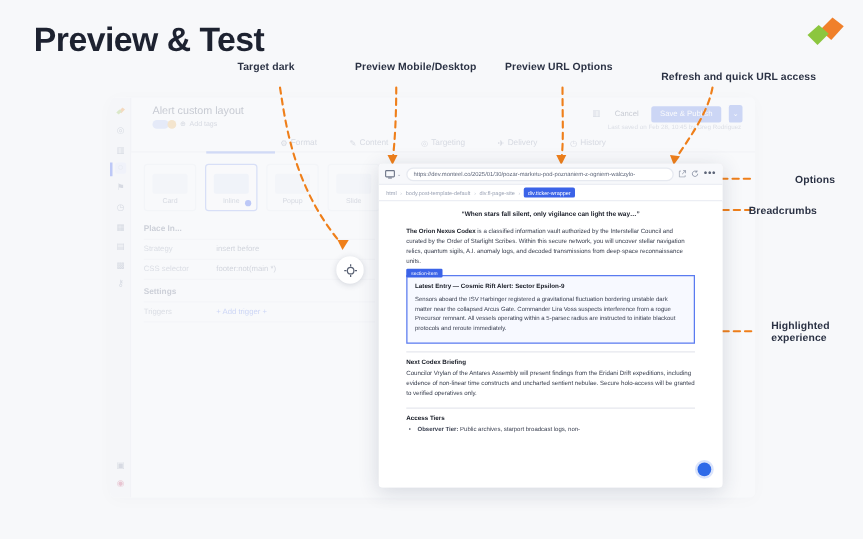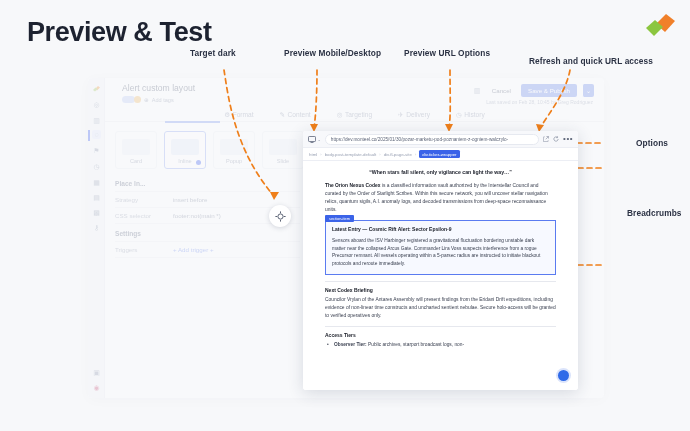--- a/index.html
+++ b/index.html
@@ -392,15 +392,16 @@
       <polygon points="551,168 559,164 559,172"></polygon>
       <polygon points="536,265 544,261 544,269"></polygon>
     </g>
   </svg>
 
   <div class="callout" style="left:190px; top:48px;">Target dark</div>
   <div class="callout" style="left:272px; top:48px;padding-left:12px;">Preview Mobile/Desktop</div>
   <div class="callout" style="left:404px; top:48px;">Preview URL Options</div>
   <div class="callout" style="left:529px; top:56px;">Refresh and quick URL access</div>
   <div class="callout" style="left:596px; top:138px;margin-left:40px;">Options</div>
-  <div class="callout" style="left:627px; top:163px;margin-top:45px;">Breadcrumbs</div>
+  <div class="callout" style="left:599px; top:163px;">Breadcrumbs</div>
+  <div class="callout wrap" style="left:617px; top:255px;">Highlighted experience</div>
 
 </div>
 
 </body></html>

